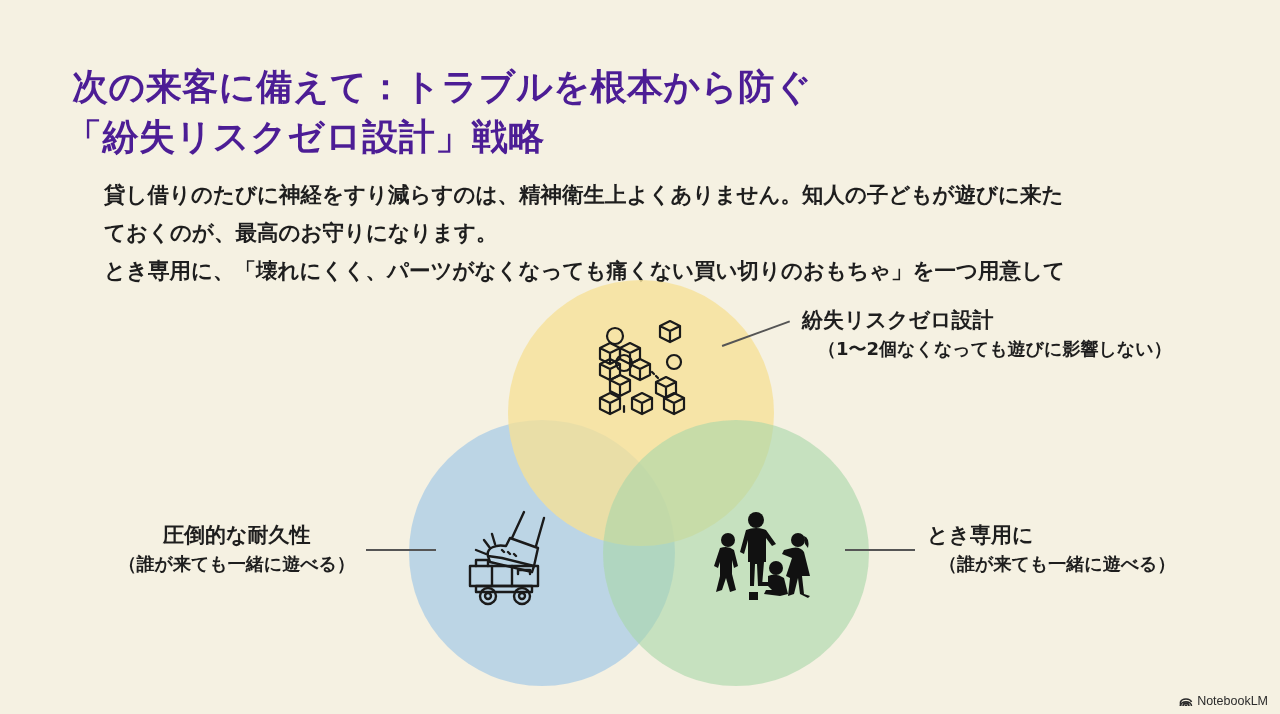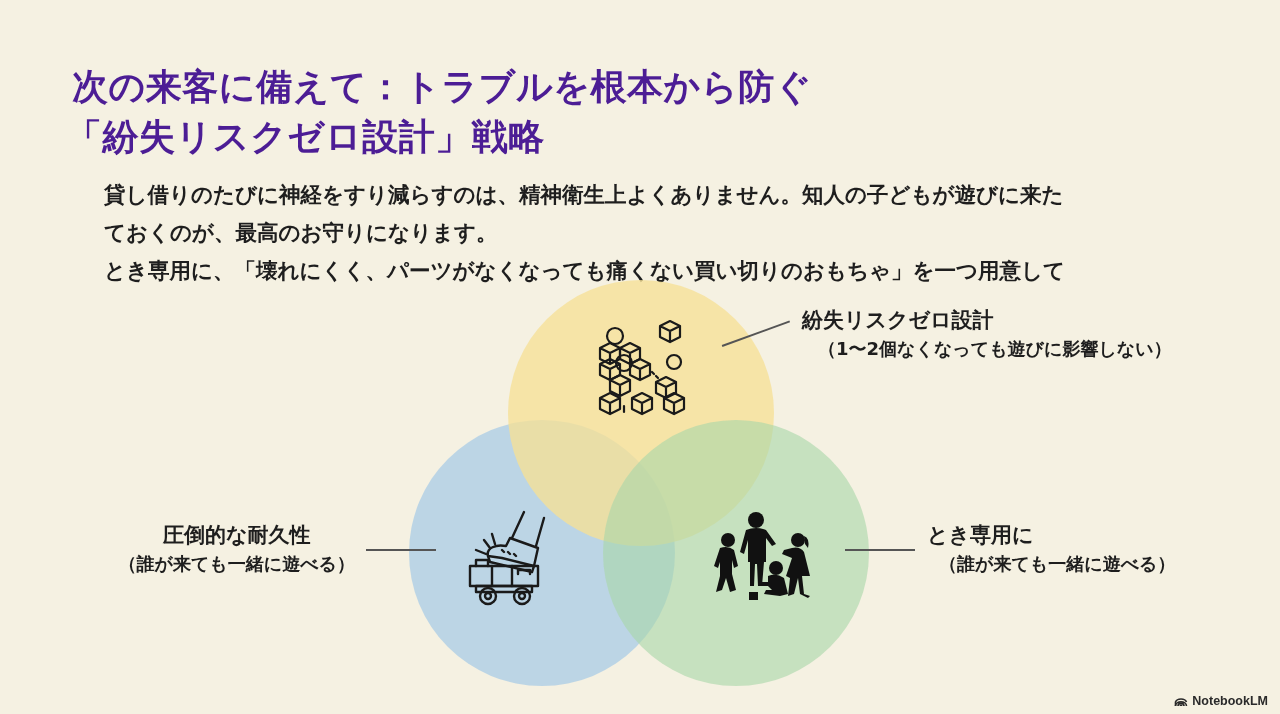--- a/index.html
+++ b/index.html
@@ -110,21 +110,21 @@
     .label-right .sub { margin-left: 12px; }
 
     .brand {
       position: absolute;
       right: 12px;
       bottom: 6px;
       display: flex;
       align-items: center;
       gap: 4px;
       font-size: 12.5px;
-      font-weight: bold;
+      font-weight: normal;
       color: #2a2a2a;
       font-family: "Liberation Sans", sans-serif;
     }
     .brand svg { display: block; }
   </style>
 </head>
 <body>
 
 <div class="title">
   <span class="line">次の来客に備えて：トラブルを根本から防ぐ</span>

